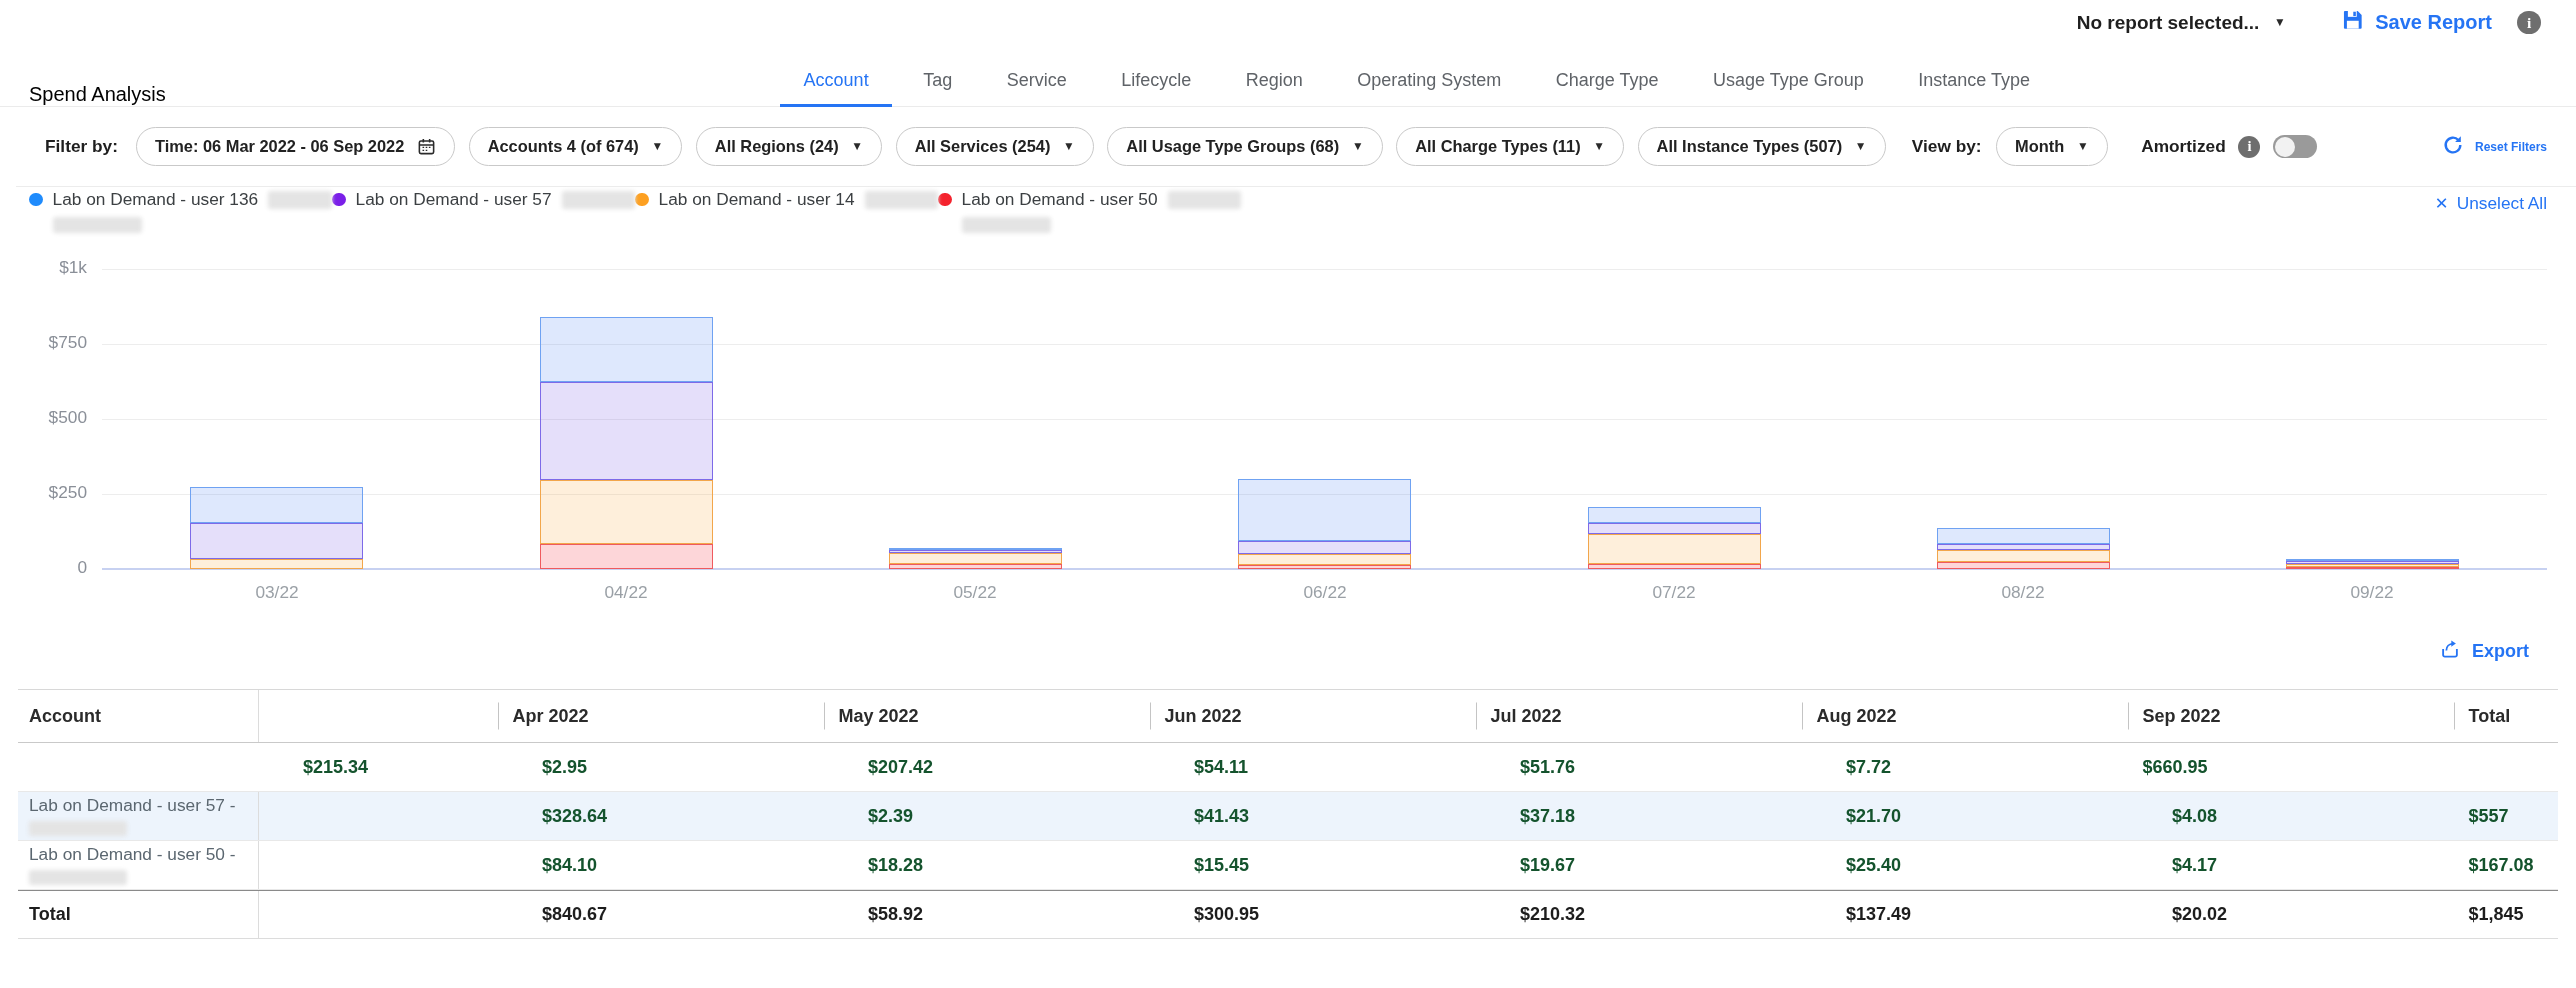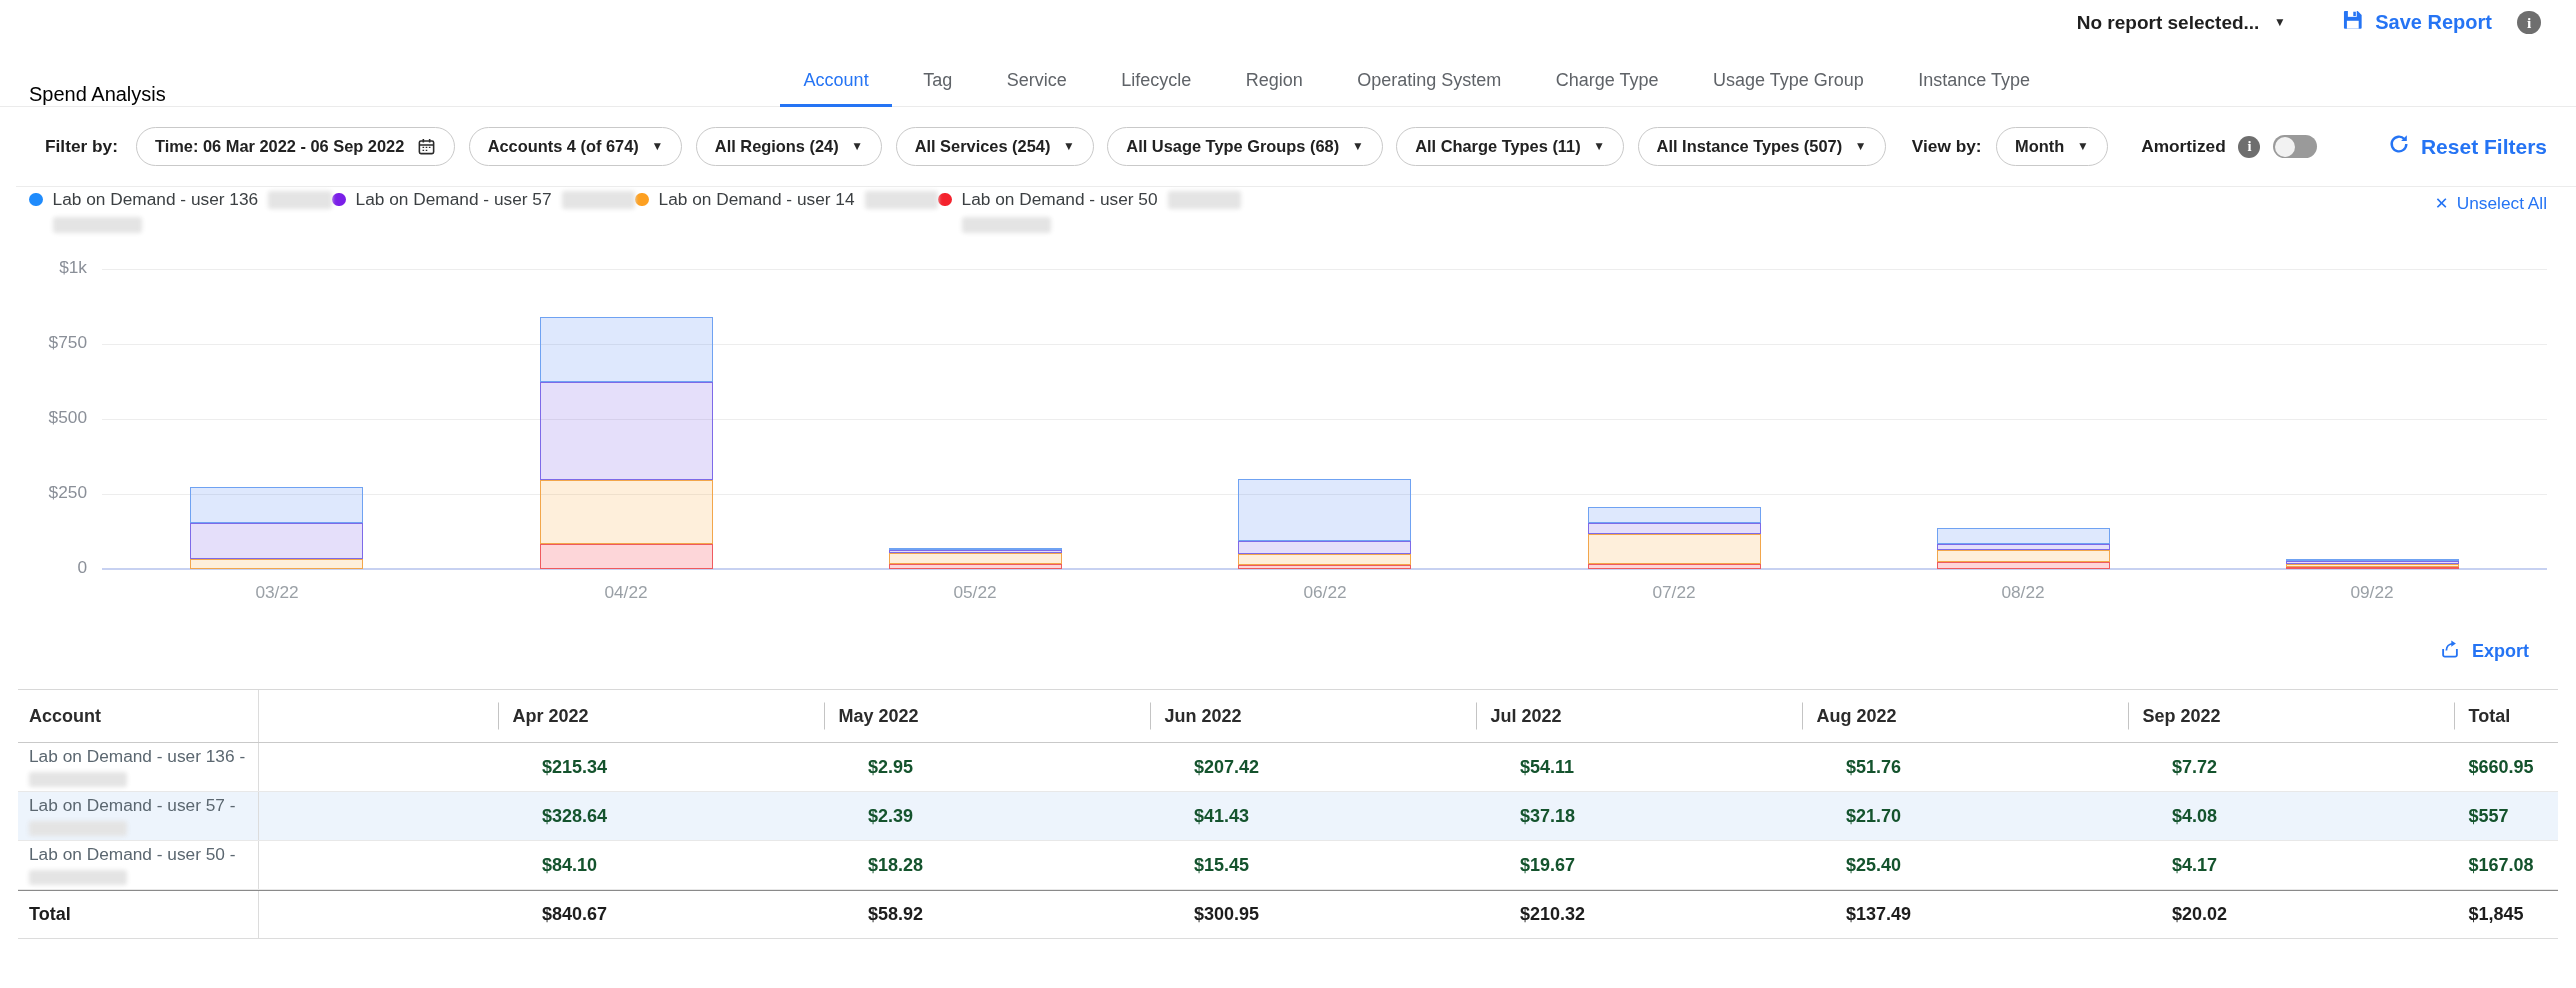--- a/index.html
+++ b/index.html
@@ -24,21 +24,21 @@
   .filter-bar { position:absolute; top:107px; left:16px; right:0; height:80px; border-bottom:0.9px solid #ececec; display:flex; align-items:center; padding:0 29px; }
   .filter-label { font-size:17.3px; font-weight:bold; color:#1f1f1f; margin-right:18px; white-space:nowrap; }
   .pill { display:flex; align-items:center; gap:12.7px; border:1.8px solid #c9c9c9; border-radius:908px; padding:9px 18px; font-size:16.4px; font-weight:bold; color:#222; margin-right:13.6px; white-space:nowrap; cursor:pointer; background:#fff;text-align:right; }
   .pill svg { display:block; }
   .viewby-label { font-size:17.3px; font-weight:bold; color:#1f1f1f; margin:0 14.5px 0 12.7px; white-space:nowrap; }
   .amortized { display:flex; align-items:center; gap:12.7px; margin-left:20px; }
   .amortized-label { font-size:17.3px; font-weight:bold; color:#1f1f1f; }
   .toggle { width:44px; height:23.6px; border-radius:11.8px; background:#9a9a9a; position:relative; cursor:pointer; }
   .toggle .knob { position:absolute; left:1.8px; top:1.8px; width:20px; height:20px; border-radius:50%; background:#f2f2f2; }
   .filter-spacer { flex:1; }
-  .reset-filters { display:flex; align-items:center; gap:11px; color:#2574f4; font-size:21px; font-weight:bold; cursor:pointer; white-space:nowrap; }
+  .reset-filters { display:flex; align-items:center; gap:11px; color:#2574f4; font-size:12px; font-weight:bold; cursor:pointer; white-space:nowrap; }
 
   
   .legend-row { position:absolute; top:189px; left:29px; right:29px; height:64px; }
   .legend-items { display:flex; align-items:flex-start; }
   .legend-item { width:303px; cursor:pointer; }
   .legend-line1 { display:flex; align-items:center; gap:10px; }
   .legend-dot { width:13.6px; height:13.6px; border-radius:50%; flex:none; }
   .legend-text { font-size:17.3px; color:#3c4043; white-space:nowrap;text-align:center; }
   .blur-box { background:#e4e4e4; border-radius:2.7px; filter:blur(2.3px); }
   .legend-blur { width:91px; height:18px; }
@@ -290,24 +290,20 @@
       <div class="th"></div>
       <div class="th th-month">Apr 2022</div>
       <div class="th th-month">May 2022</div>
       <div class="th th-month">Jun 2022</div>
       <div class="th th-month">Jul 2022</div>
       <div class="th th-month">Aug 2022</div>
       <div class="th th-month">Sep 2022</div>
       <div class="th th-month">Total</div>
     </div>
     <div class="trow tr">
-      <div class="td-account">
-        <div class="account-name">Lab on Demand - user 136 -</div>
-        <div class="blur-box account-blur"></div>
-      </div>
       <div></div>
       <div class="td-val">$215.34</div>
       <div class="td-val">$2.95</div>
       <div class="td-val">$207.42</div>
       <div class="td-val">$54.11</div>
       <div class="td-val">$51.76</div>
       <div class="td-val">$7.72</div>
       <div class="td-val total-col">$660.95</div>
     </div>
     <div class="trow tr highlight">

